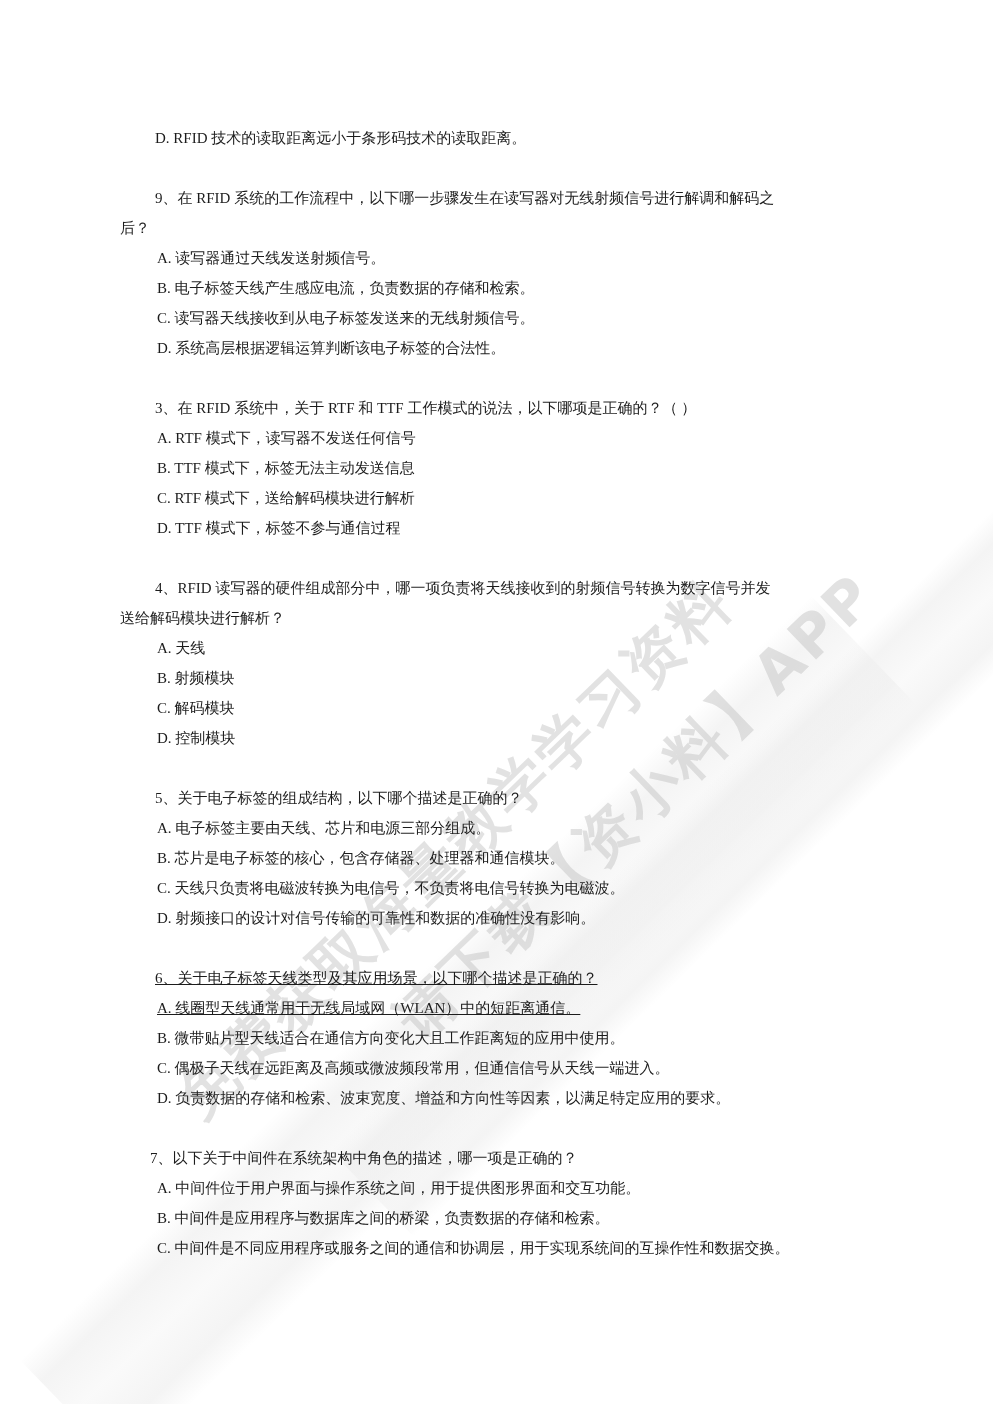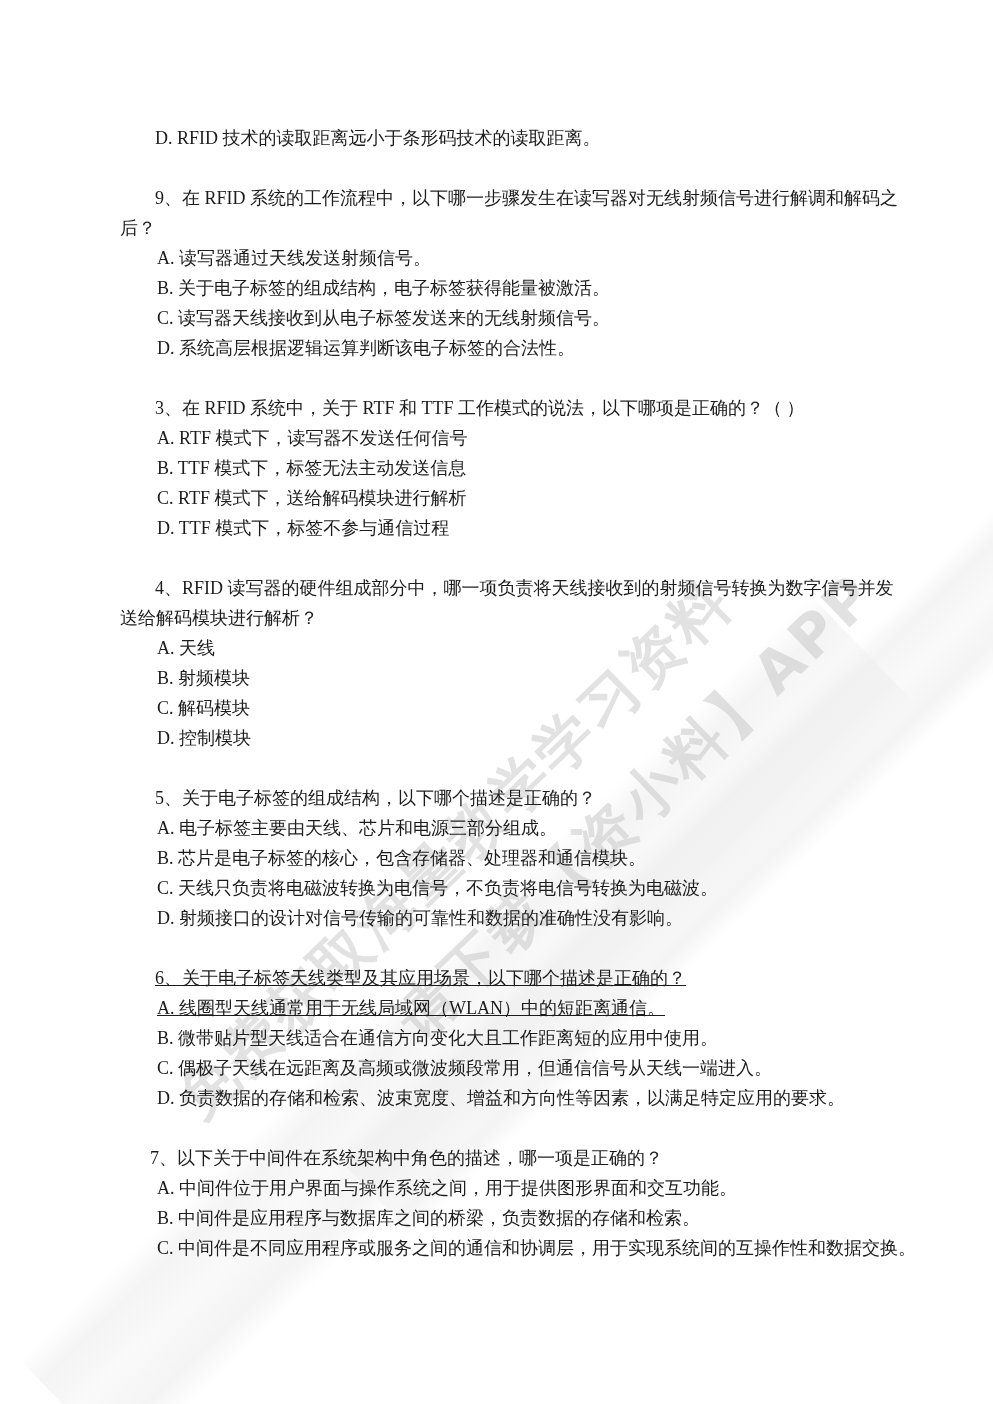--- a/index.html
+++ b/index.html
@@ -58,21 +58,21 @@
       white-space: nowrap;
     }
     .content {
       position: absolute;
       left: 0; top: 0;
       width: 993px;
       z-index: 1;
     }
     .line {
       position: absolute;
-      font-size: 18px;
+      font-size: 15px;
       line-height: 22px;
       white-space: nowrap;
       color: #1c1c1c;
     }
     .q-line { left: 155px; }
     .q-cont { left: 120px; }
     .opt { left: 157px; }
   </style>
 </head>
 <body>
@@ -87,21 +87,21 @@
   </div>
 
   <div class="content">
 
     <div class="line q-line" style="top:127px;">D. RFID 技术的读取距离远小于条形码技术的读取距离。</div>
 
     <div>
       <div class="line q-line" style="top:187px;">9、在 RFID 系统的工作流程中，以下哪一步骤发生在读写器对无线射频信号进行解调和解码之</div>
       <div class="line q-cont" style="top:217px;">后？</div>
       <div class="line opt" style="top:247px;">A.  读写器通过天线发送射频信号。</div>
-      <div class="line opt" style="top:277px;">B.  关于电子标签的组成结构，电子标签获得能量被激活。</div>
+      <div class="line opt" style="top:277px;">B.  电子标签天线产生感应电流，负责数据的存储和检索。</div>
       <div class="line opt" style="top:307px;">C.  读写器天线接收到从电子标签发送来的无线射频信号。</div>
       <div class="line opt" style="top:337px;">D.  系统高层根据逻辑运算判断该电子标签的合法性。</div>
     </div>
 
     <div>
       <div class="line q-line" style="top:397px;">3、在 RFID 系统中，关于 RTF 和 TTF 工作模式的说法，以下哪项是正确的？（  ）</div>
       <div class="line opt" style="top:427px;">A. RTF 模式下，读写器不发送任何信号</div>
       <div class="line opt" style="top:457px;">B. TTF 模式下，标签无法主动发送信息</div>
       <div class="line opt" style="top:487px;">C. RTF 模式下，送给解码模块进行解析</div>
       <div class="line opt" style="top:517px;">D. TTF 模式下，标签不参与通信过程</div>

